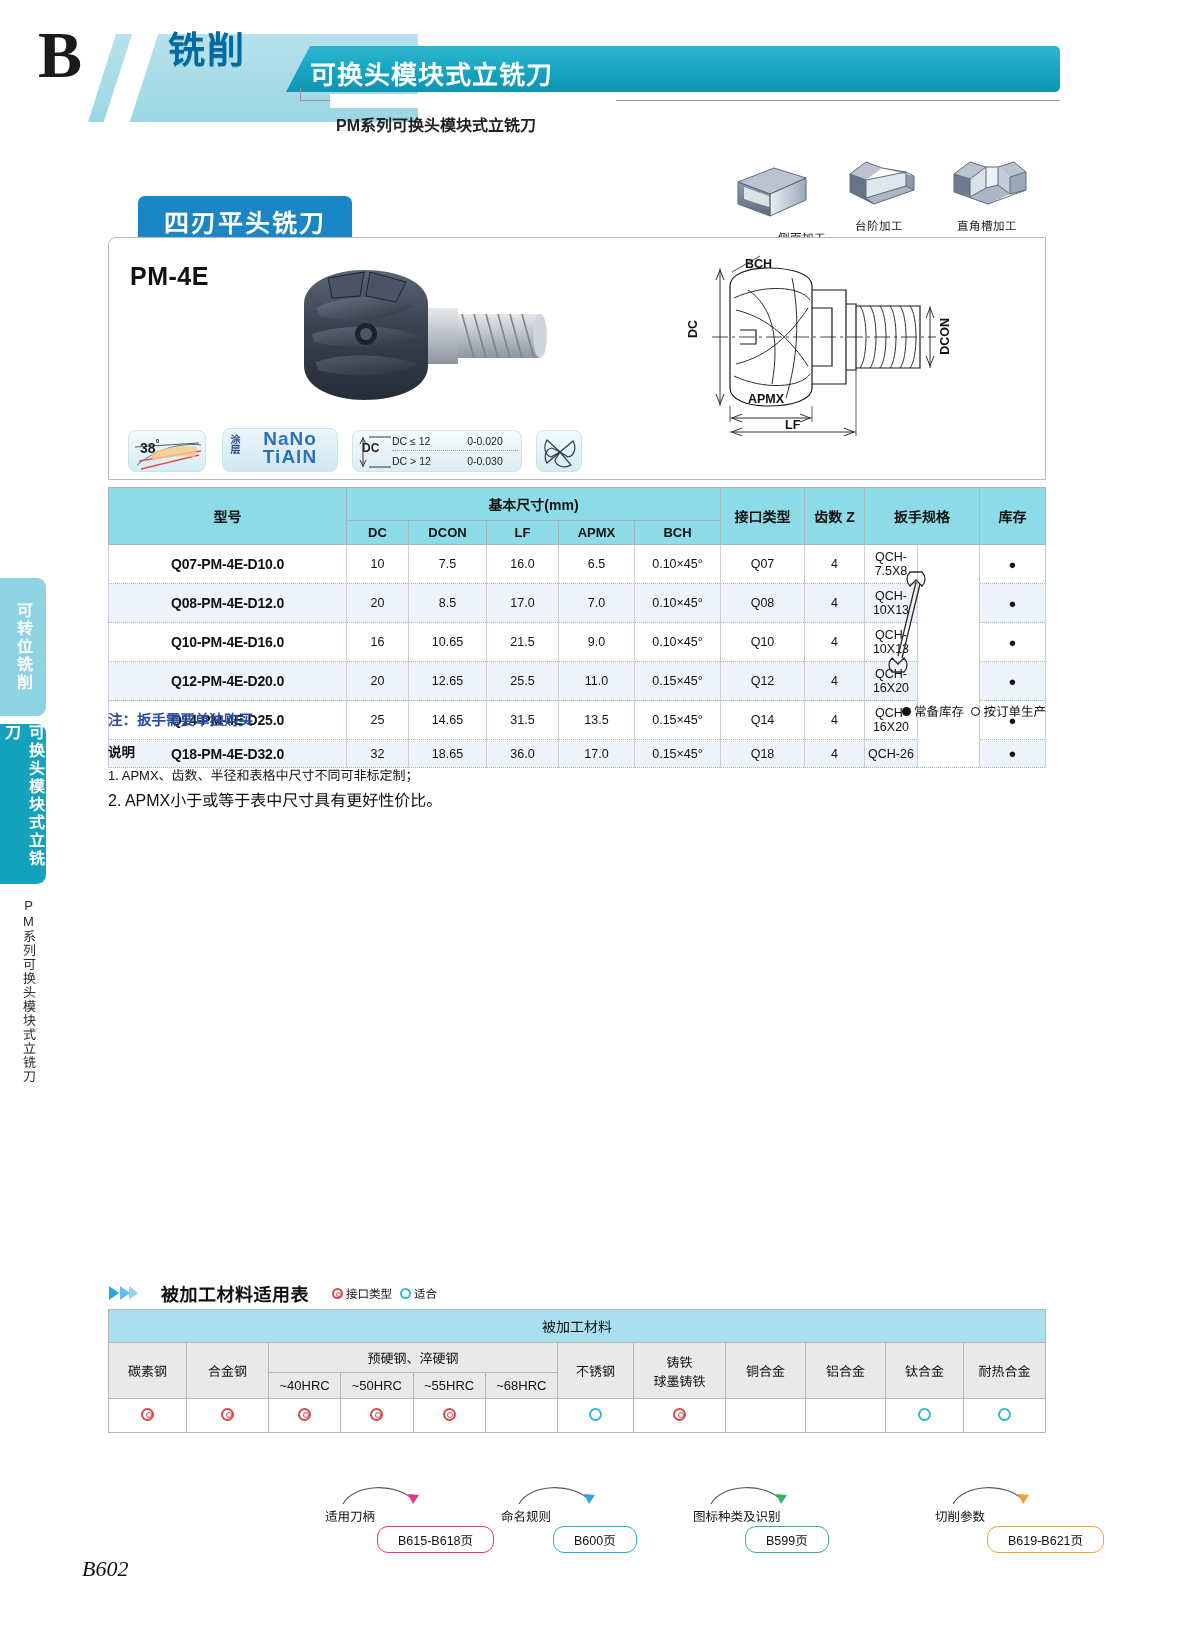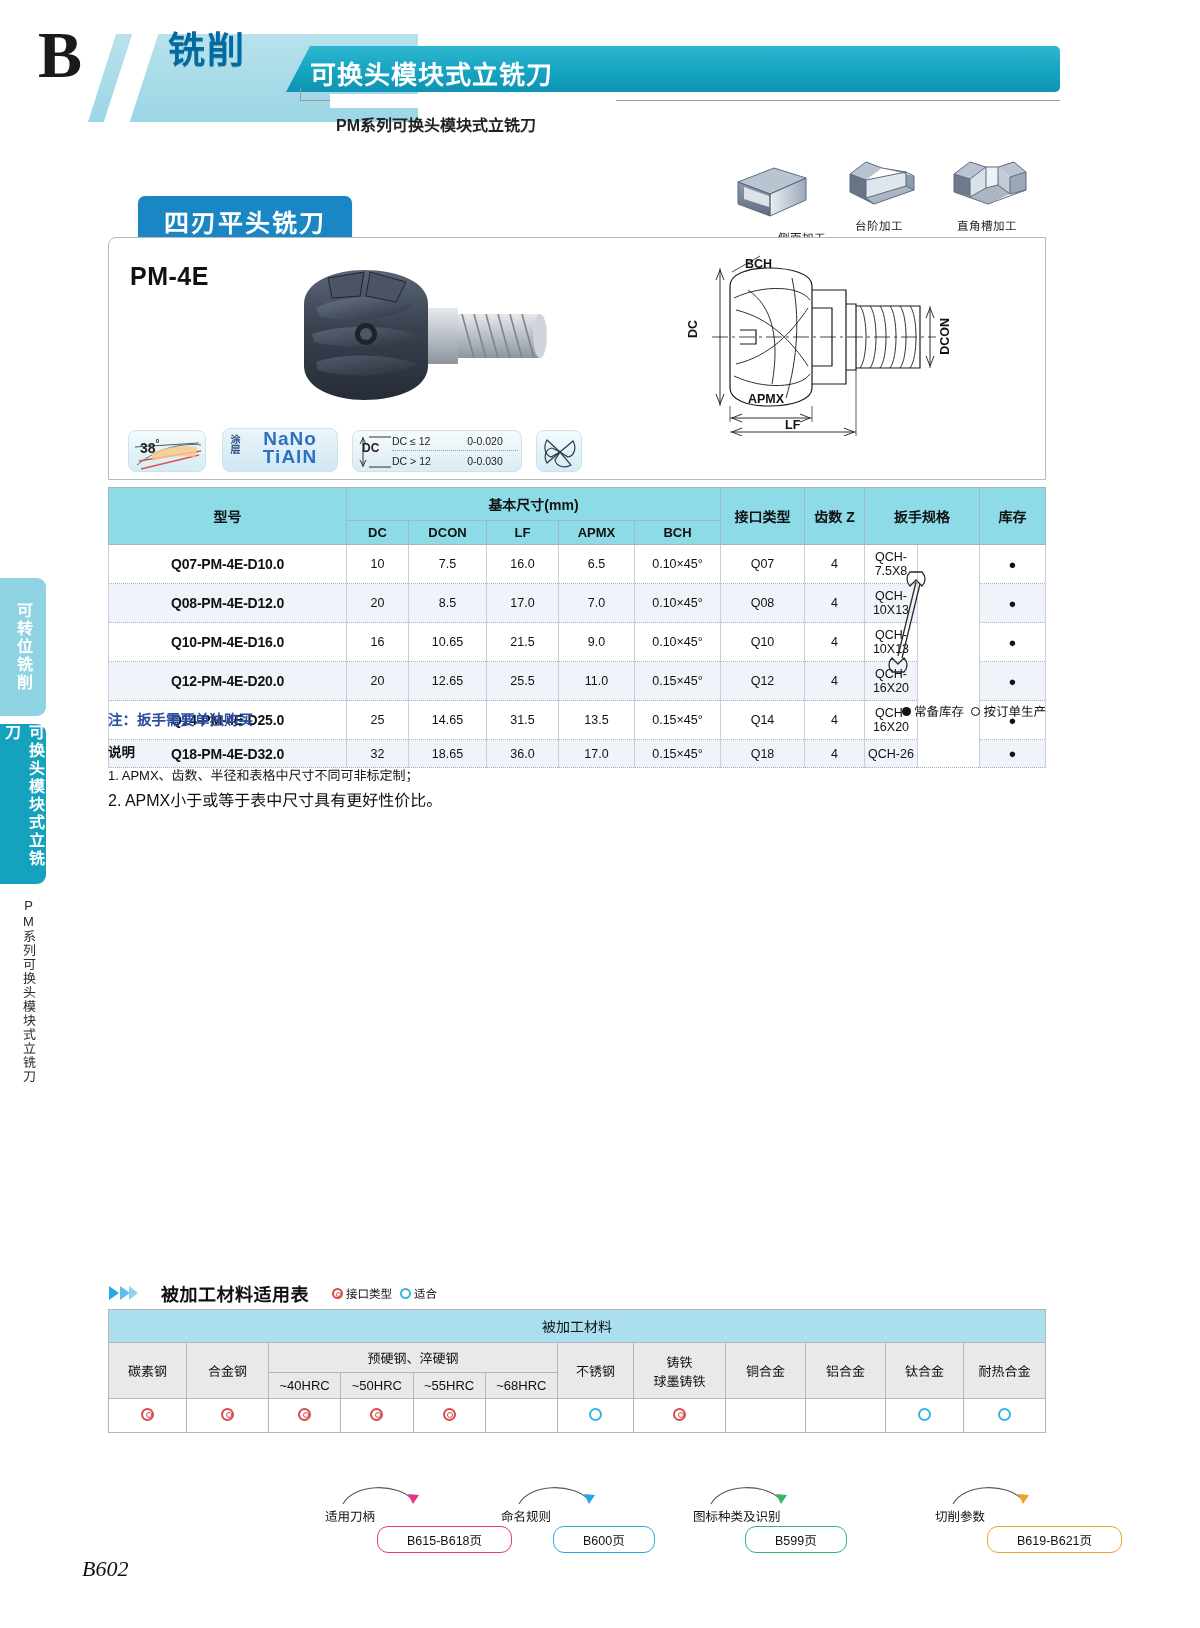--- a/index.html
+++ b/index.html
@@ -191,21 +191,21 @@
   .mrk { display:inline-block; width:13px; height:13px; border-radius:50%; border:2px solid #d84a4a; position:relative; }
   .mrk::after { content:""; position:absolute; left:2.5px; top:2.5px; width:4px; height:4px; border-radius:50%; border:1.5px solid #d84a4a; }
   .mrk-b { display:inline-block; width:13px; height:13px; border-radius:50%; border:2px solid #37b6dd; }
 
   
   .flinks { position:absolute; left:325px; top:1490px; width:740px; height:50px; }
   .flink { position:absolute; }
   .flink-lbl { position:absolute; font-size:12.5px; color:#111; white-space:nowrap; }
   .flink-pill {
     position:absolute; border-radius:11px; border:1px solid #ccc; background:#fff;
-    font-size:12.5px; padding:3px 29px; white-space:nowrap; color:#111;
+    font-size:12.5px; padding:3px 20px; white-space:nowrap; color:#111;
   }
   .pg-num {
     position:absolute; left:82px; top:1556px;
     font-family:"Liberation Serif", serif; font-style:italic;
     font-size:22px; color:#111;
   }
 </style>
 </head>
 <body>
 

